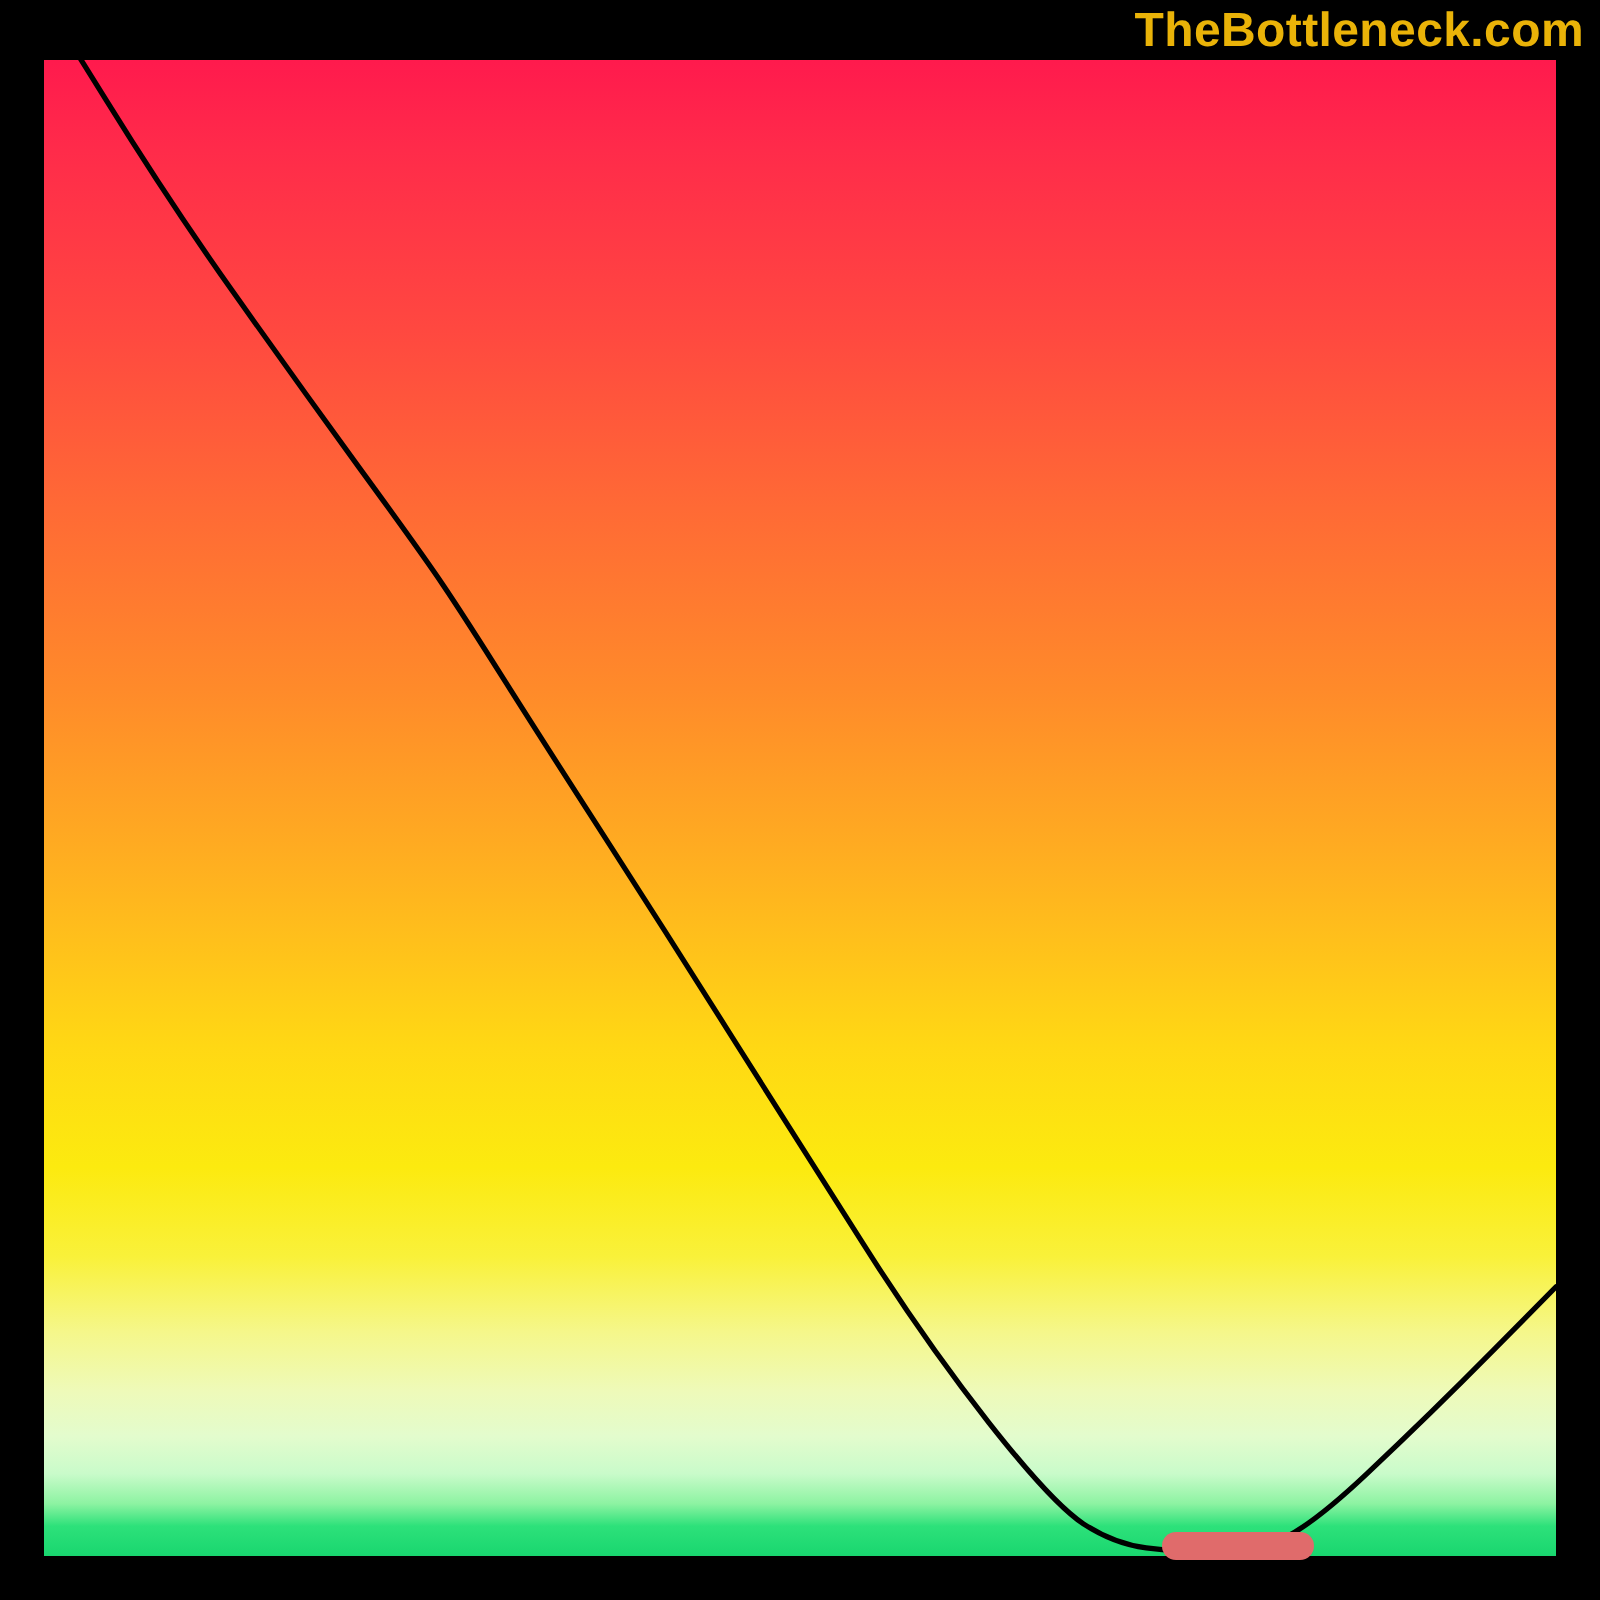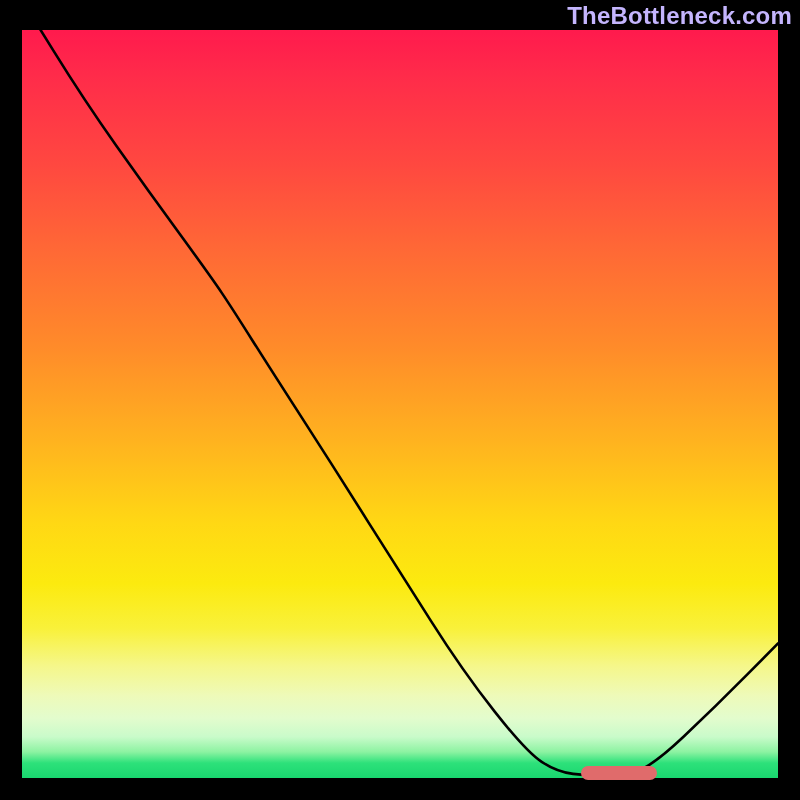--- a/index.html
+++ b/index.html
@@ -14,21 +14,21 @@
   .stage {
     position: relative;
     width: 800px;
     height: 800px;
     background: #000;
   }
   .watermark {
     position: absolute;
     top: 2px;
     right: 8px;
-    color: #c4b5fd;
+    color: #eab308;
     font-size: 24px;
     font-weight: 600;
     letter-spacing: 0.2px;
     z-index: 50;
     pointer-events: none;
   }
   .plot {
     position: absolute;
     left: 22px;
     top: 30px;

